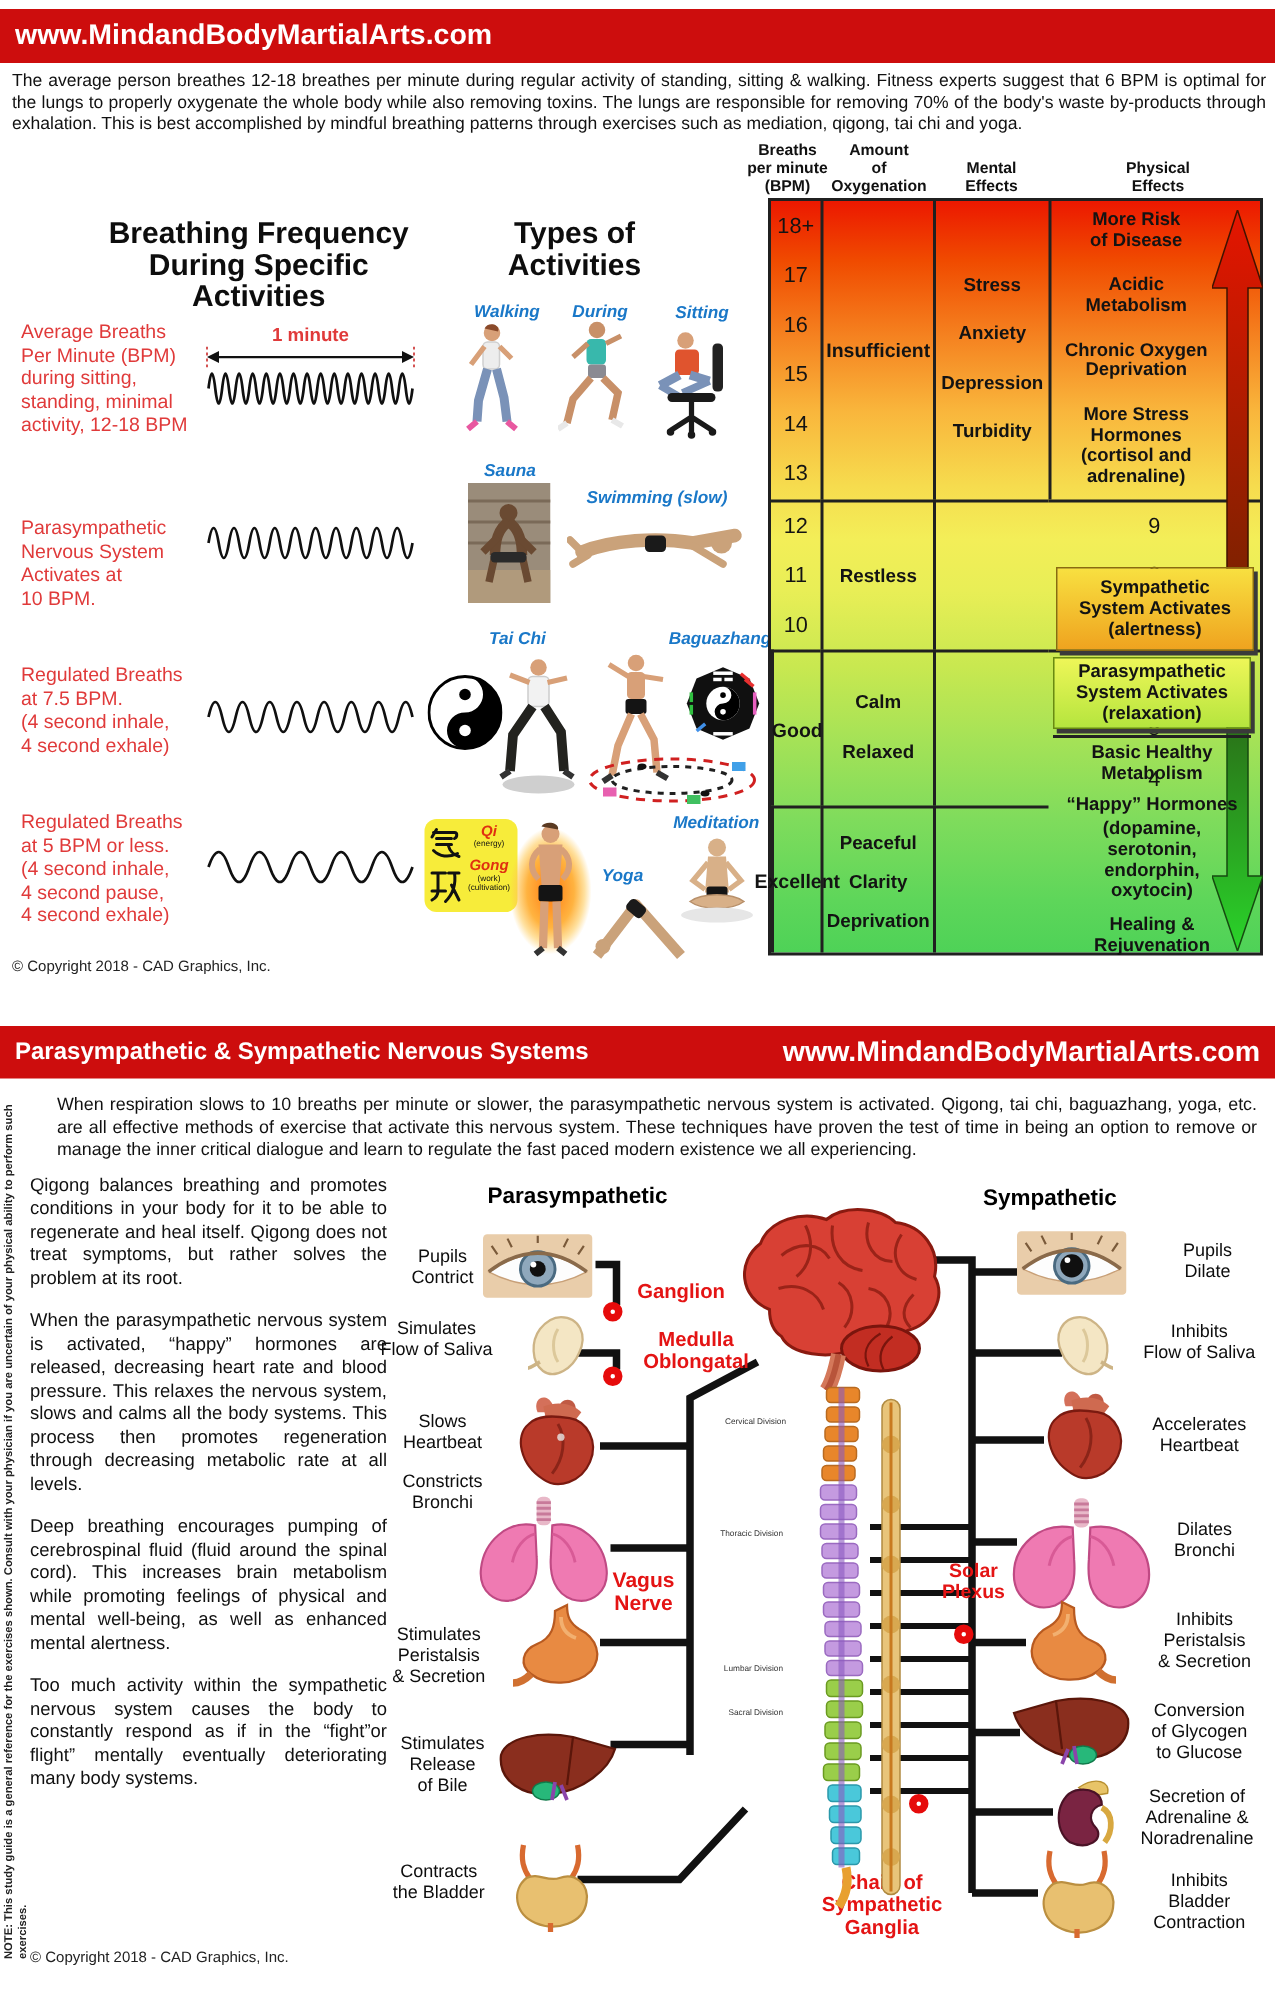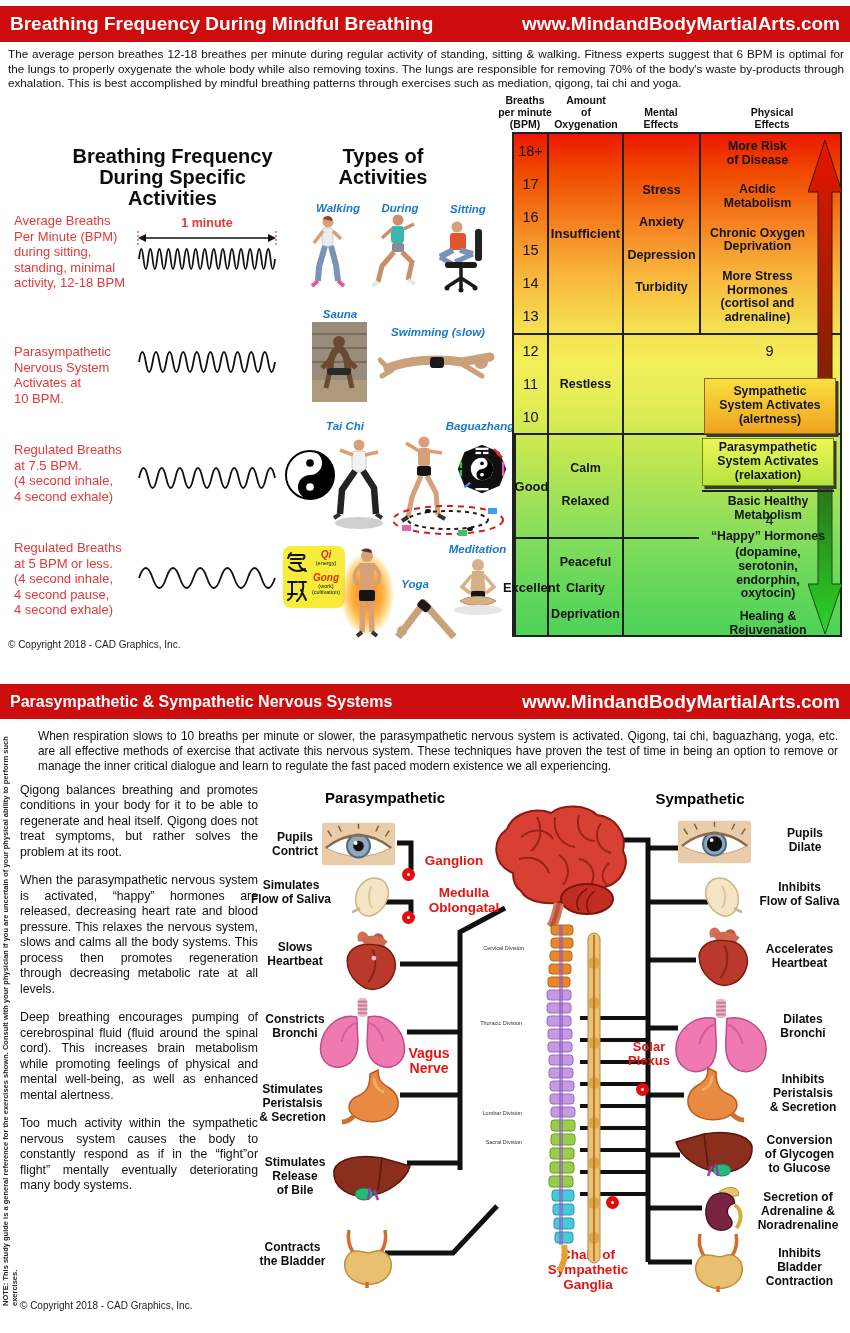--- a/index.html
+++ b/index.html
@@ -19,35 +19,34 @@
 #btable{position:absolute;left:512px;top:132px;width:330px;height:505px;border:2px solid #202020;background:linear-gradient(180deg,#ec1800 0%,#f04b00 8%,#f58220 18%,#f9b63c 28%,#f6dc4e 38%,#f3ee58 45%,#e8ee56 52%,#c8e850 62%,#a4e257 72%,#80dc5c 82%,#5ed65a 93%,#4ed257 100%)}
 #bgrid{display:grid;width:100%;height:100%;grid-template-columns:33px 75px 77px 1fr;grid-template-rows:199px 100px 104px 1fr}
 .bl{border-left:2px solid #202020}.bt{border-top:2px solid #202020}
 .cb{display:flex;flex-direction:column;justify-content:space-around;align-items:center;font-size:14.5px;color:#131313}
 .co{display:flex;align-items:center;justify-content:center;font-weight:bold;font-size:13px;color:#131313}
 .cm{display:flex;flex-direction:column;justify-content:space-around;align-items:center;font-weight:bold;font-size:12.5px;color:#131313;text-align:center}
 .cp1{display:flex;flex-direction:column;justify-content:space-between;align-items:center;font-weight:bold;font-size:12.3px;line-height:1.12;text-align:center;color:#131313;padding:6px 30px 8px 4px}
 .ovl{position:absolute;font-weight:bold;font-size:12.3px;line-height:1.12;text-align:center;color:#131313;z-index:3}
 .ybox{left:190px;top:244px;width:132px;height:56px;background:linear-gradient(#f8e040,#efa31f);border:1px solid #8a6a10;box-shadow:2.5px 3px 0 #3a3a3a;display:flex;align-items:center;justify-content:center}
 .gbox{left:188px;top:304px;width:132px;height:48px;background:linear-gradient(#eef658,#b5e53e);border:1px solid #6a8a10;box-shadow:2.5px 3px 0 #3a3a3a;display:flex;align-items:center;justify-content:center}
-.dlab{font-weight:bold;font-size:12px;line-height:1.18;text-align:center;color:#0d0d0d}
+.dlab{font-weight:normal;font-size:12px;line-height:1.18;text-align:center;color:#0d0d0d}
 .redlab{color:#e41414;font-weight:bold;text-align:center;line-height:1.1}
 .spinelab{font-size:5.5px;color:#333}
 .ring{width:13px;height:13px;border:5px solid #e60b0b;background:#fff;border-radius:50%;position:absolute;z-index:5}
 #vnote{position:absolute;left:1px;top:728px;height:578px;width:13px;font-size:7.5px;color:#222;writing-mode:vertical-rl;transform:rotate(180deg);font-weight:bold}
 .s2p{font-size:12.3px;line-height:1.26;text-align:justify;color:#111;margin-bottom:13px}
 svg{display:block}
 </style>
 </head>
 <body>
 
 <div id="page">
 
   <div class="redbar" style="top:6px">
-    <span class="t">Breathing Frequency During Mindful Breathing</span>
     <span class="u">www.MindandBodyMartialArts.com</span>
   </div>
   <div class="abs introp" style="left:8px;top:47px;width:836px">The average person breathes 12-18 breathes per minute during regular activity of standing, sitting &amp; walking. Fitness experts suggest that 6 BPM is optimal for the lungs to properly oxygenate the whole body while also removing toxins. The lungs are responsible for removing 70% of the body's waste by-products through exhalation. This is best accomplished by mindful breathing patterns through exercises such as mediation, qigong, tai chi and yoga.</div>
 
   <div class="abs h2l pre" style="left:55px;top:146px;width:235px">Breathing Frequency
 During Specific Activities</div>
 
   <div class="abs rlabel pre" style="left:14px;top:213px;width:122px">Average Breaths
 Per Minute (BPM)
 during sitting,
@@ -503,21 +502,21 @@
   <div class="abs dlab pre" style="left:245px;top:940px;width:100px">Slows
 Heartbeat</div>
   <svg class="abs" style="left:338px;top:926px;z-index:2" width="66" height="70" viewBox="0 0 66 72">
     <path d="M20 16 C16 6 26 2 30 10 L32 16 Z" fill="#d4705a"></path>
       <path d="M34 14 C36 4 48 6 46 16 L38 20 Z" fill="#c05a44"></path>
     <path d="M24 12 C34 8 44 10 50 16 L44 24 26 22 Z" fill="#cf6a50"></path>
     <path d="M14 24 C4 32 8 52 24 62 C34 69 50 64 56 50 C62 36 54 22 42 20 C30 18 20 18 14 24 Z" fill="#b93a2a" stroke="#7a1a10" stroke-width="1.5"></path>
     <path d="M34 24 C40 34 38 48 30 58" fill="none" stroke="#8a2418" stroke-width="2"></path>
     <circle cx="36" cy="33" r="2.5" fill="#e8e8e8" opacity=".8"></circle>
   </svg>
-  <div class="abs dlab pre" style="left:245px;top:1012px;width:100px">Constricts
+  <div class="abs dlab pre" style="left:245px;top:980px;width:100px">Constricts
 Bronchi</div>
   <svg class="abs" style="left:315px;top:995px;z-index:2" width="95" height="78" viewBox="0 0 100 80">
     <rect x="45" y="2" width="10" height="20" rx="4" fill="#e8b8c8"></rect>
     <path d="M45 6 H55 M45 10 H55 M45 14 H55 M45 18 H55" stroke="#c87a9a" stroke-width="2"></path>
     <path d="M44 22 C24 18 8 34 6 52 C4 68 16 78 30 74 C42 70 46 58 45 44 Z" fill="#ef7ab2" stroke="#c04a84" stroke-width="1.5"></path>
     <path d="M56 22 C76 18 92 34 94 52 C96 68 84 78 70 74 C58 70 54 58 55 44 Z" fill="#ef7ab2" stroke="#c04a84" stroke-width="1.5"></path>
     <path d="M44 28 C36 30 30 38 28 48 M56 28 C64 30 70 38 72 48" stroke="#d85a96" stroke-width="2" fill="none"></path>
   </svg>
   <div class="abs dlab pre" style="left:240px;top:1082px;width:105px">Stimulates
 Peristalsis

